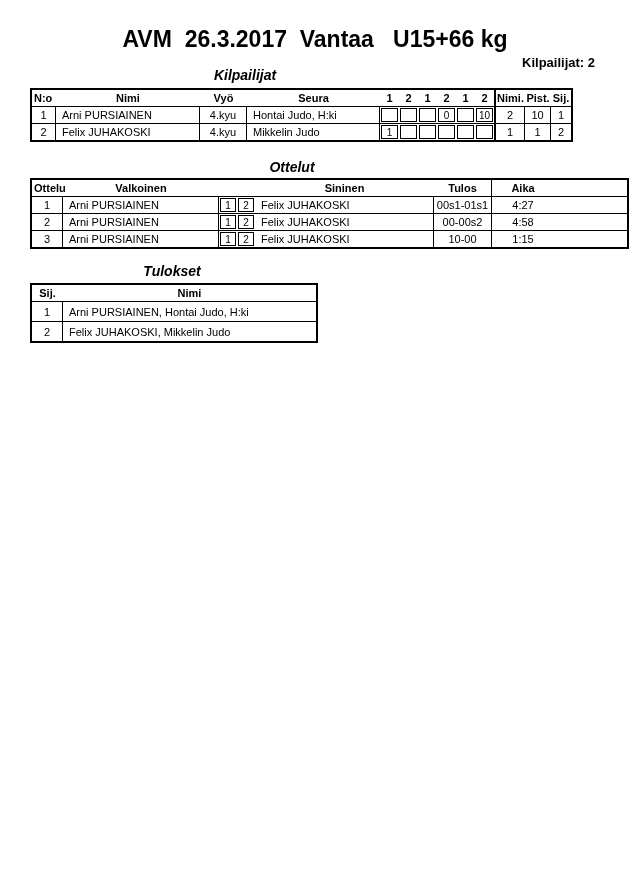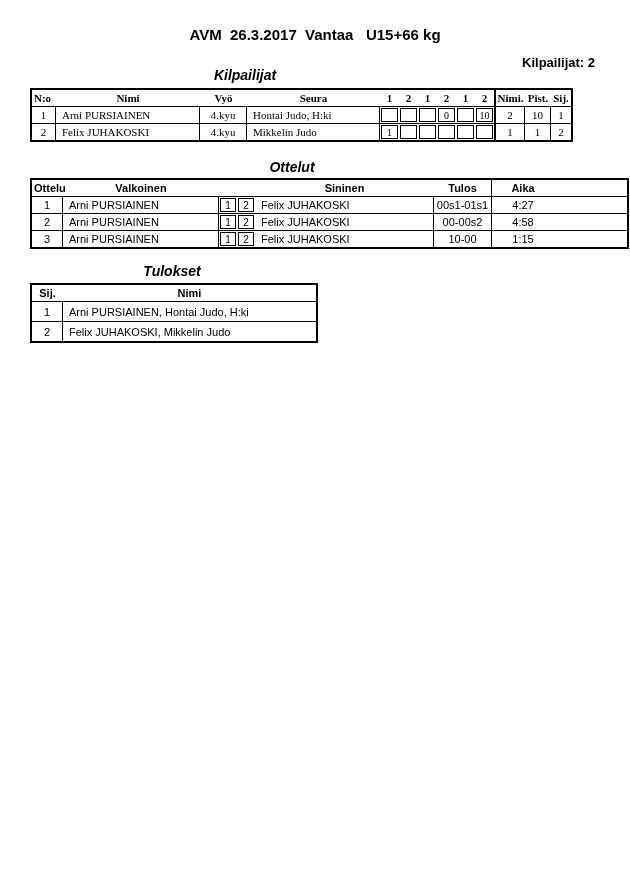--- a/index.html
+++ b/index.html
@@ -12,21 +12,21 @@
     color: #000000;
     font-family: "Liberation Sans", sans-serif;
     overflow: hidden;
   }
   .title {
     position: absolute;
     top: 26px;
     left: 0;
     width: 630px;
     text-align: center;
-    font-size: 15px;
+    font-size: 23px;
     font-weight: bold;
     white-space: pre;
   }
   .competitors {
     position: absolute;
     top: 55px;
     right: 35px;
     font-size: 13px;
     font-weight: bold;
   }
@@ -40,21 +40,21 @@
   }
   #h-kilpailijat { left: 245px; top: 67px; }
   #h-ottelut     { left: 292px; top: 159px; }
   #h-tulokset    { left: 172px; top: 263px; }
 
   .tbl {
     position: absolute;
     border: 2px solid #000;
     background: #fff;
   }
-  #t1 { left: 30px; top: 88px;  width: 543px; font-family: Liberation Serif, serif; }
+  #t1 { left: 30px; top: 88px;  width: 543px; }
   #t2 { left: 30px; top: 178px; width: 599px; }
   #t3 { left: 30px; top: 283px; width: 288px; }
 
   .tr { display: flex; height: 17px; }
   .tr.h16 { height: 16px; }
   .tr.h20 { height: 20px; }
   .tr.h19 { height: 19px; }
 
   .th, .td {
     display: flex;

